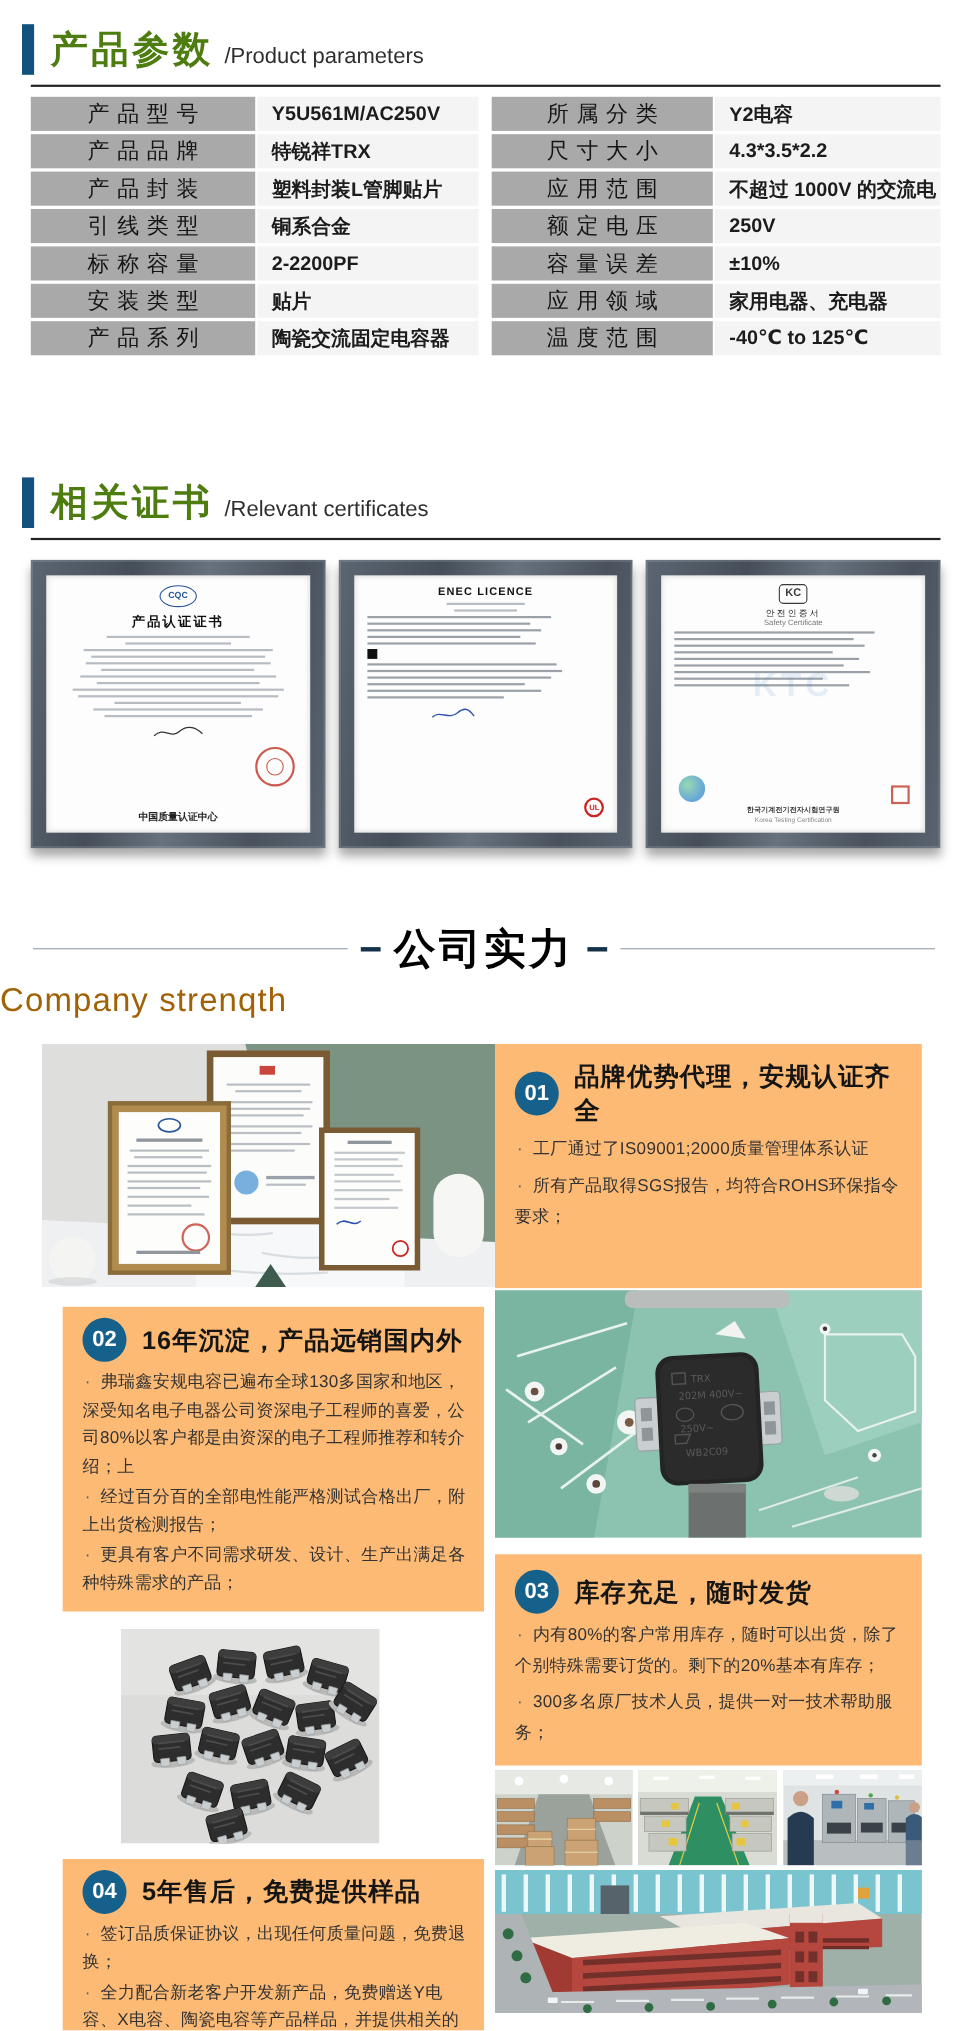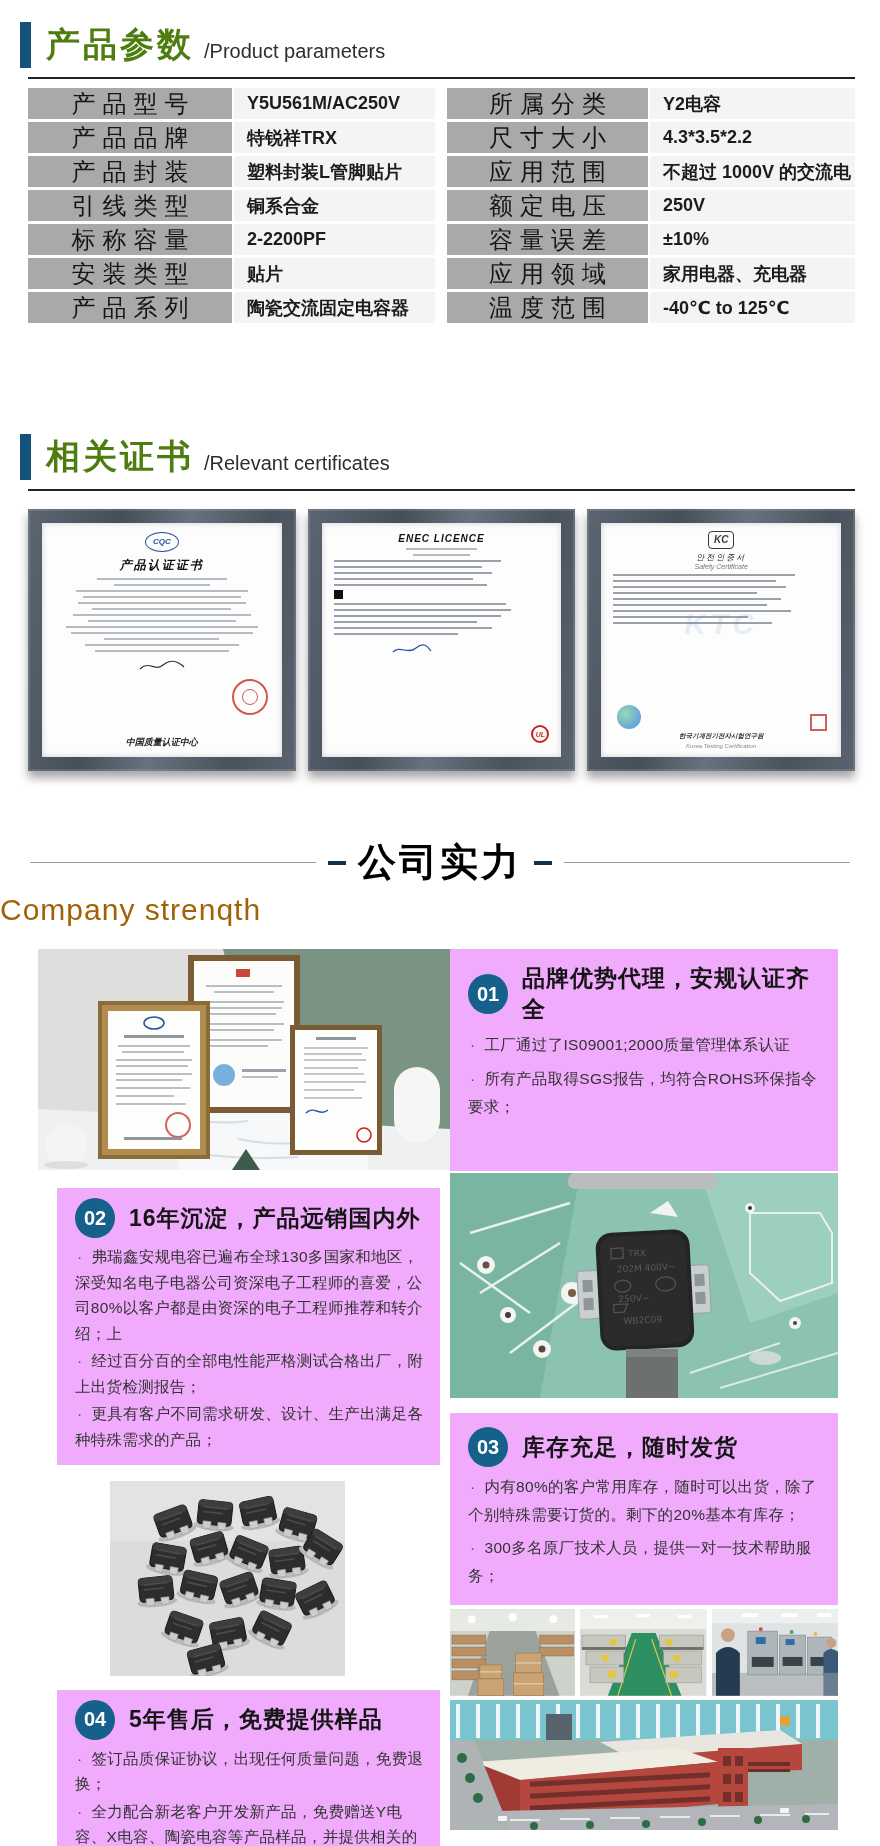--- a/index.html
+++ b/index.html
@@ -12,26 +12,26 @@
   .sec-head .bar { width:11px; height:46px; background:#12527c; margin-right:15px; }
   .sec-head .cn { font-size:34px; font-weight:bold; letter-spacing:3px; color:#4d7c0f; }
   .sec-head .en { font-size:20px; color:#2e2e2e; margin-left:10px; padding-top:12px; }
   .rule { width:827px; margin:9px 0 0 28px; border-top:2px solid #222; }
 
   
   .ptable { margin:9px 0 0 28px; width:827px; display:grid;
             grid-template-columns:204px 201px 8px 201px 205px; column-gap:2px; row-gap:3px; }
   .tl, .tv { height:31px; display:flex; align-items:center; }
   .tl { background:#a9a9a9; justify-content:center; font-family:"DejaVu Serif","Liberation Serif",serif;
-        font-size:24px; letter-spacing:7px; color:#151515; text-indent:7px; }
+        font-size:20px; letter-spacing:7px; color:#151515; text-indent:7px; }
   .tv { background:#f4f4f4; padding-left:13px; font-size:18px; font-weight:bold; color:#1c1c1c; }
   .sp { background:transparent; }
 
   
-  .certs { display:flex; gap:12px; margin:18px 0 0 28px; width:827px;font-style:italic; }
+  .certs { display:flex; gap:12px; margin:18px 0 0 28px; width:827px; }
   .frame { flex:1; height:262px; padding:14px;
            background:linear-gradient(100deg,#5c6672,#454e59 30%,#68727e 52%,#49525d 78%,#5a6470);
            box-shadow:0 7px 9px rgba(0,0,0,.35), inset 0 0 0 2px rgba(255,255,255,.12); }
   .paper { height:100%; background:#fdfdfd; position:relative; overflow:hidden; text-align:center;
            box-shadow:inset 0 0 6px rgba(0,0,0,.18); }
   .ln { height:2px; background:#b6bcc2; margin:4px auto; }
   .lnl { height:2px; background:#9aa1a8; margin:4px 10px 4px 12px; }
   .cqc-logo { width:34px; height:20px; border:1px solid #27559c; border-radius:50%; color:#27559c;
               font-size:8px; font-weight:bold; line-height:18px; margin:9px auto 5px; }
   .cert-title { font-size:12px; font-weight:bold; letter-spacing:2px; color:#0d0d0d; }
@@ -72,21 +72,21 @@
   .str-title .hline { flex:1; height:1px; background:#93a0aa; }
   .str-title .dash { width:18px; height:4px; background:#16324a; margin:0 12px; }
   .str-title .t { font-size:38px; font-weight:bold; letter-spacing:3px; color:#000; }
   .str-sub { text-align:left; font-size:30px; color:#a16207; margin-top:5px; letter-spacing:1px; }
 
   .row1 { display:flex; margin:22px 0 0 38px; width:800px; height:222px; }
   .cols { display:flex; margin-left:38px; width:800px; margin-top:2px; }
   .lcol { width:412px; }
   .rcol { width:388px; }
 
-  .sbox { background:#f0abfc; padding:14px 15px 10px 18px; }
+  .sbox { background:#fdba74; padding:14px 15px 10px 18px; }
   .sbox .hrow { display:flex; align-items:center; margin-bottom:6px; }
   .numc { width:40px; height:40px; border-radius:50%; background:#15618c; color:#fff; font-size:20px;
           font-weight:bold; display:flex; align-items:center; justify-content:center; flex:0 0 40px; }
   .htxt { font-size:23px; font-weight:bold; color:#151515; margin-left:14px; letter-spacing:1px; }
   .bullet { font-size:15.5px; color:#333; letter-spacing:.3px; }
   .bullet .dot { margin:0 9px 0 2px; color:#555; }
   .box1 { width:388px; height:222px; overflow:hidden; }
   .box1 .bullet { line-height:1.8; margin:6px 0; }
   .box2, .box4 { width:383px; margin-left:19px; padding-top:10px; }
   .box2 .bullet, .box4 .bullet { line-height:1.65; margin:2px 0; }

